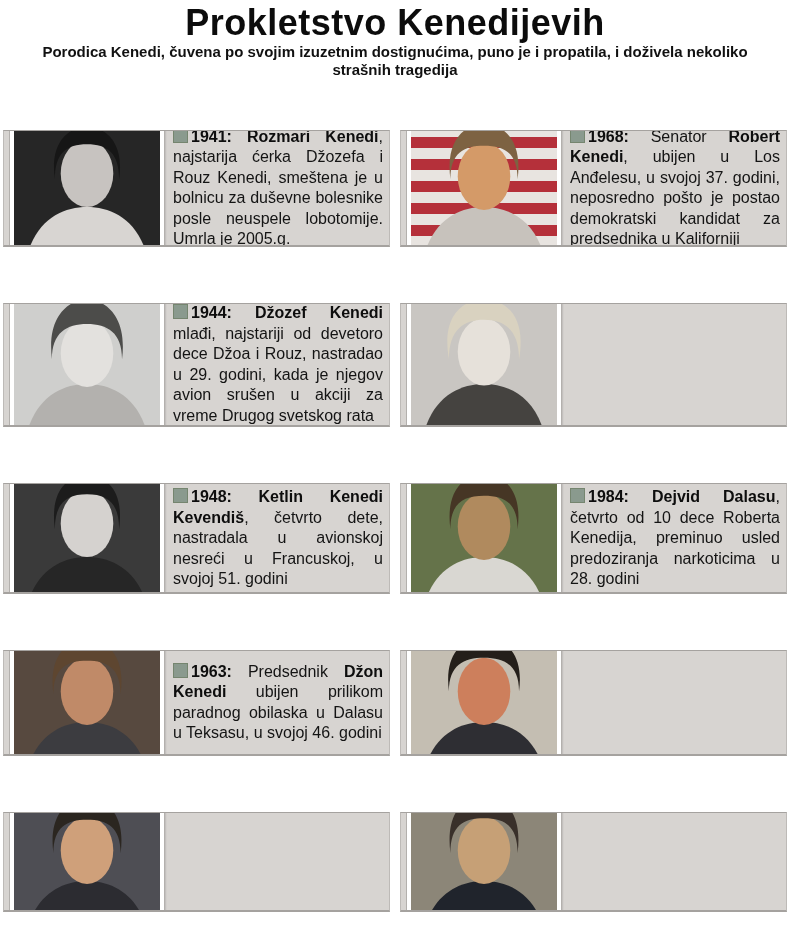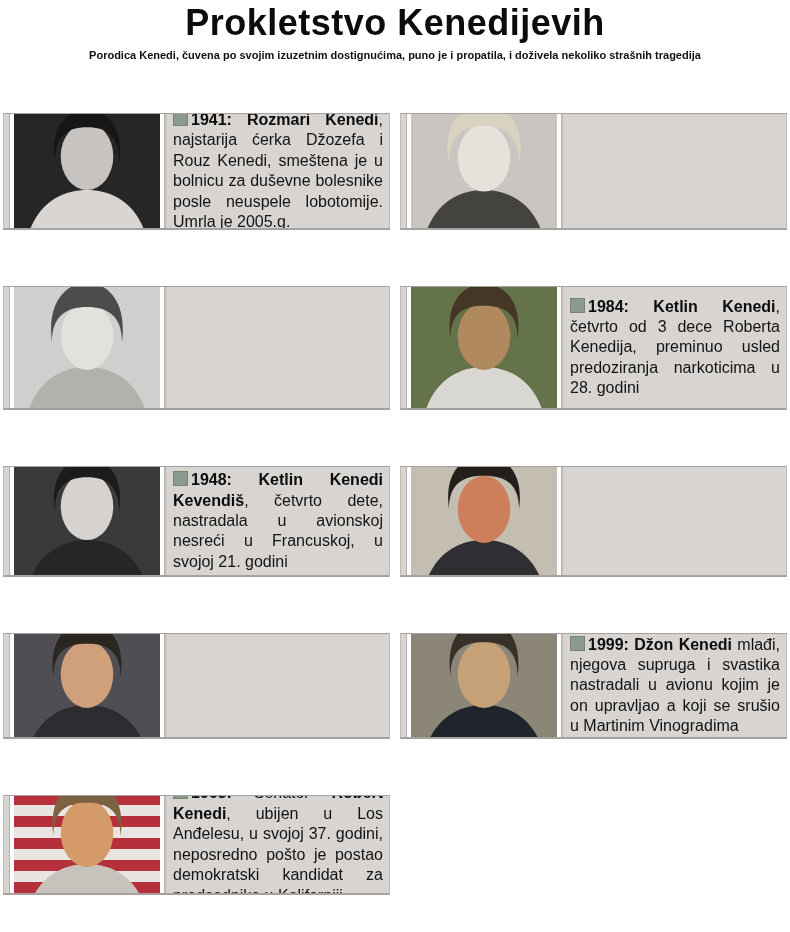--- a/index.html
+++ b/index.html
@@ -3,27 +3,27 @@
 <meta charset="utf-8">
 <style>
   html,body{margin:0;padding:0;}
   body{
     width:790px;height:932px;background:#ffffff;
     font-family:"Liberation Sans",sans-serif;color:#151515;
     overflow:hidden;
   }
   .page{padding:2px 3px 0 3px;}
   .title{
-    margin:2px 0 7px 0;text-align:center;
+    margin:2px 0 1px 0;text-align:center;
     font-size:36px;line-height:1.05;font-weight:bold;color:#0c0c0c;
     letter-spacing:.5px;
   }
   .subtitle{
     margin:0 auto;max-width:742px;text-align:center;
-    font-size:11px;line-height:1.22;font-weight:bold;color:#111;
+    font-size:15px;line-height:1.22;font-weight:bold;color:#111;
   }
   .grid{
     margin-top:7px;
     display:grid;
     grid-template-columns:1fr 1fr;
     grid-template-rows:161px 168px 155px 150px 144px;
     gap:12px 10px;
     grid-auto-flow:column;
   }
   .cell{
@@ -94,33 +94,44 @@
     </section>
 
     <section class="cell">
       <div class="photo p2" role="img" aria-label="crno-bela fotografija Džozefa Kenedija mlađeg u pilotskoj kapi">
         <svg viewBox="0 0 100 100" preserveAspectRatio="none">
           <path class="bodyp" d="M8,100 C14,72 33,63 50,63 C67,63 86,72 92,100 Z"></path>
           <ellipse class="face" cx="50" cy="42" rx="18" ry="23"></ellipse>
           <path class="hair" d="M26,46 C22,14 40,5 50,5 C60,5 78,14 74,46 C74,28 64,22 50,22 C36,22 26,28 26,46 Z"></path>
         </svg>
       </div>
+      <p class="txt"><span class="bullet"></span><b>1944: </b><span></span><b>Džozef Kenedi</b><span> mlađi, najstariji od devetoro dece Džoa i Rouz, nastradao u 29. godini, kada je njegov avion srušen u akciji za vreme Drugog svetskog rata</span></p>
     </section>
 
     <section class="cell">
       <div class="photo p3" role="img" aria-label="crno-bela fotografija Ketlin Kenedi Kevendiš">
         <svg viewBox="0 0 100 100" preserveAspectRatio="none">
           <path class="bodyp" d="M8,100 C14,72 33,63 50,63 C67,63 86,72 92,100 Z"></path>
           <ellipse class="face" cx="50" cy="40" rx="18" ry="23"></ellipse>
           <path class="hair" d="M28,44 C24,14 40,7 50,7 C60,7 76,14 72,44 C72,26 64,20 50,20 C36,20 28,26 28,44 Z"></path>
         </svg>
       </div>
-      <p class="txt"><span class="bullet"></span><b>1948: </b><span></span><b>Ketlin Kenedi Kevendiš</b><span>, četvrto dete, nastradala u avionskoj nesreći u Francuskoj, u svojoj 21. godini</span></p>
+      <p class="txt"><span class="bullet"></span><b>1948: </b><span></span><b>Ketlin Kenedi Kevendiš</b><span>, četvrto dete, nastradala u avionskoj nesreći u Francuskoj, u svojoj 51. godini</span></p>
     </section>
 
+    <section class="cell">
+      <div class="photo p4" role="img" aria-label="kolor fotografija predsednika Džona Kenedija">
+        <svg viewBox="0 0 100 100" preserveAspectRatio="none">
+          <path class="bodyp" d="M8,100 C14,72 33,63 50,63 C67,63 86,72 92,100 Z"></path>
+          <ellipse class="face" cx="50" cy="42" rx="18" ry="23"></ellipse>
+          <path class="hair" d="M27,44 C23,14 40,6 50,6 C60,6 77,14 73,44 C73,26 64,21 50,21 C36,21 27,26 27,44 Z"></path>
+        </svg>
+      </div>
+      <p class="txt"><span class="bullet"></span><b>1963: </b><span>Predsednik </span><b>Džon Kenedi</b><span> ubijen prilikom paradnog obilaska u Dalasu u Teksasu, u svojoj 46. godini</span></p>
+    </section>
 
     <section class="cell">
       <div class="photo p5" role="img" aria-label="kolor fotografija senatora Edvarda Kenedija">
         <svg viewBox="0 0 100 100" preserveAspectRatio="none">
           <path class="bodyp" d="M8,100 C14,72 33,63 50,63 C67,63 86,72 92,100 Z"></path>
           <ellipse class="face" cx="50" cy="42" rx="18" ry="23"></ellipse>
           <path class="hair" d="M27,44 C23,14 40,6 50,6 C60,6 77,14 73,44 C73,26 64,21 50,21 C36,21 27,26 27,44 Z"></path>
         </svg>
       </div>
     </section>
@@ -147,38 +158,37 @@
     </section>
 
     <section class="cell">
       <div class="photo p8" role="img" aria-label="kolor fotografija Dejvida Kenedija">
         <svg viewBox="0 0 100 100" preserveAspectRatio="none">
           <path class="bodyp" d="M8,100 C14,72 33,63 50,63 C67,63 86,72 92,100 Z"></path>
           <ellipse class="face" cx="50" cy="42" rx="18" ry="23"></ellipse>
           <path class="hair" d="M27,44 C23,14 40,6 50,6 C60,6 77,14 73,44 C73,26 64,21 50,21 C36,21 27,26 27,44 Z"></path>
         </svg>
       </div>
-      <p class="txt"><span class="bullet"></span><b>1984: </b><span></span><b>Ketlin Kenedi</b><span>, četvrto od 3 dece Roberta Kenedija, preminuo usled predoziranja narkoticima u 28. godini</span></p>
+      <p class="txt"><span class="bullet"></span><b>1984: </b><span></span><b>Dejvid Dalasu</b><span>, četvrto od 10 dece Roberta Kenedija, preminuo usled predoziranja narkoticima u 28. godini</span></p>
     </section>
 
     <section class="cell">
       <div class="photo p9" role="img" aria-label="kolor fotografija nasmejanog Majkla Kenedija">
         <svg viewBox="0 0 100 100" preserveAspectRatio="none">
           <path class="bodyp" d="M8,100 C14,72 33,63 50,63 C67,63 86,72 92,100 Z"></path>
           <ellipse class="face" cx="50" cy="42" rx="18" ry="23"></ellipse>
           <path class="hair" d="M26,42 C22,12 40,5 50,5 C60,5 78,12 74,42 C74,24 64,19 50,19 C36,19 26,24 26,42 Z"></path>
         </svg>
       </div>
     </section>
 
     <section class="cell">
       <div class="photo p10" role="img" aria-label="kolor fotografija Džona Kenedija mlađeg">
         <svg viewBox="0 0 100 100" preserveAspectRatio="none">
           <path class="bodyp" d="M8,100 C14,72 33,63 50,63 C67,63 86,72 92,100 Z"></path>
           <ellipse class="face" cx="50" cy="42" rx="18" ry="23"></ellipse>
           <path class="hair" d="M27,44 C23,12 40,5 50,5 C60,5 77,12 73,44 C73,25 64,20 50,20 C36,20 27,25 27,44 Z"></path>
         </svg>
       </div>
-      <p class="txt"><span class="bullet"></span><b>1999: </b><span></span><b>Džon Kenedi</b><span> mlađi, njegova supruga i svastika nastradali u avionu kojim je on upravljao a koji se srušio u Martinim Vinogradima</span></p>
     </section>
 
   </div>
 </div>
 
 </body></html>

